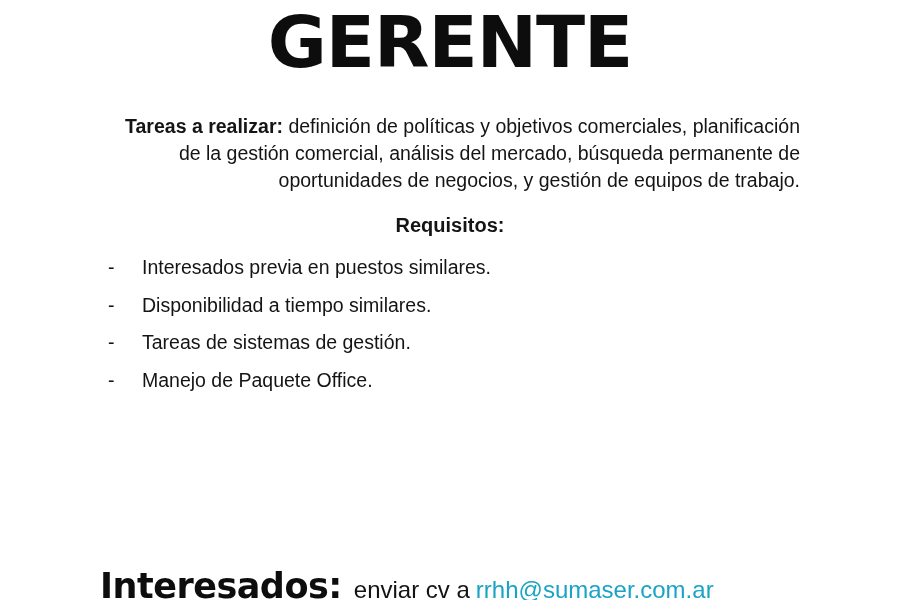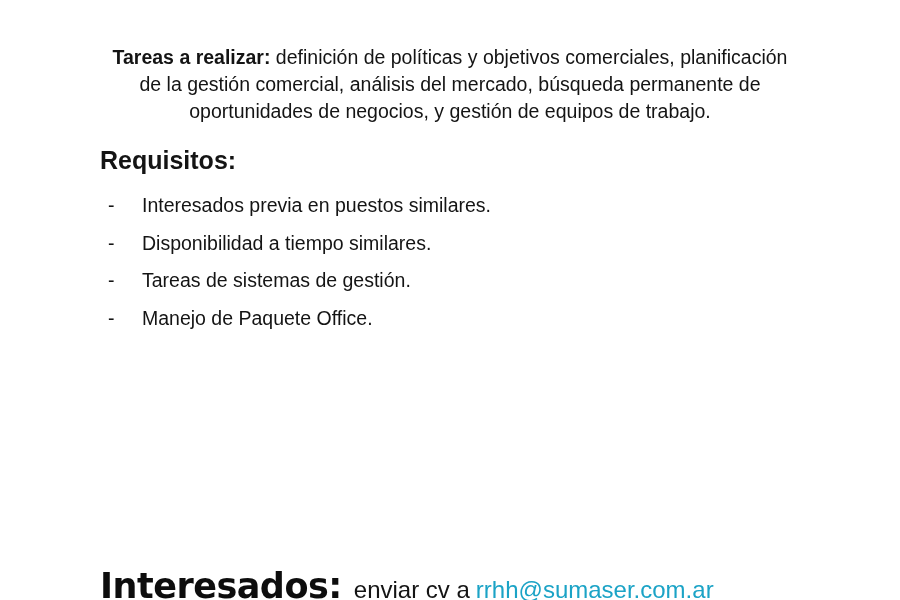--- a/index.html
+++ b/index.html
@@ -40,30 +40,31 @@
     margin-top: 12px;
   }
   .body-block {
     margin-top: 36px;
     font-size: 19.5px;
     line-height: 1.38;
     color: #141414;
   }
   .body-para {
     margin: 0;
-    text-align: center;
+    text-align: right;
   }
   .body-para .lead {
     font-weight: bold;
   }
   .requisitos-heading {
     margin: 18px 0 0 0;
     font-weight: bold;
-    font-size: 25px;
+    font-size: 20px;
     color: #141414;
+    text-align: center;
   }
   .req-list {
     list-style: none;
     margin: 10px 0 0 0;
     padding: 0 0 0 8px;
   }
   .req-list li {
     display: flex;
     align-items: flex-start;
     font-size: 19.5px;
@@ -106,20 +107,21 @@
     margin-left: 6px;
     text-decoration: underline;
   }
 </style>
 </head>
 <body>
 
 <div class="poster">
 
   <div class="title-block">
+    <h1 class="title-line">GERENTE</h1>
   </div>
 
   <div class="body-block">
     <p class="body-para"><span class="lead">Tareas a realizar:</span><span> definición de políticas y objetivos comerciales, planificación de la gestión comercial, análisis del mercado, búsqueda permanente de oportunidades de negocios, y gestión de equipos de trabajo.</span></p>
 
     <p class="requisitos-heading">Requisitos:</p>
 
     <ul class="req-list">
       <li>
         <span class="req-dash">-</span>

